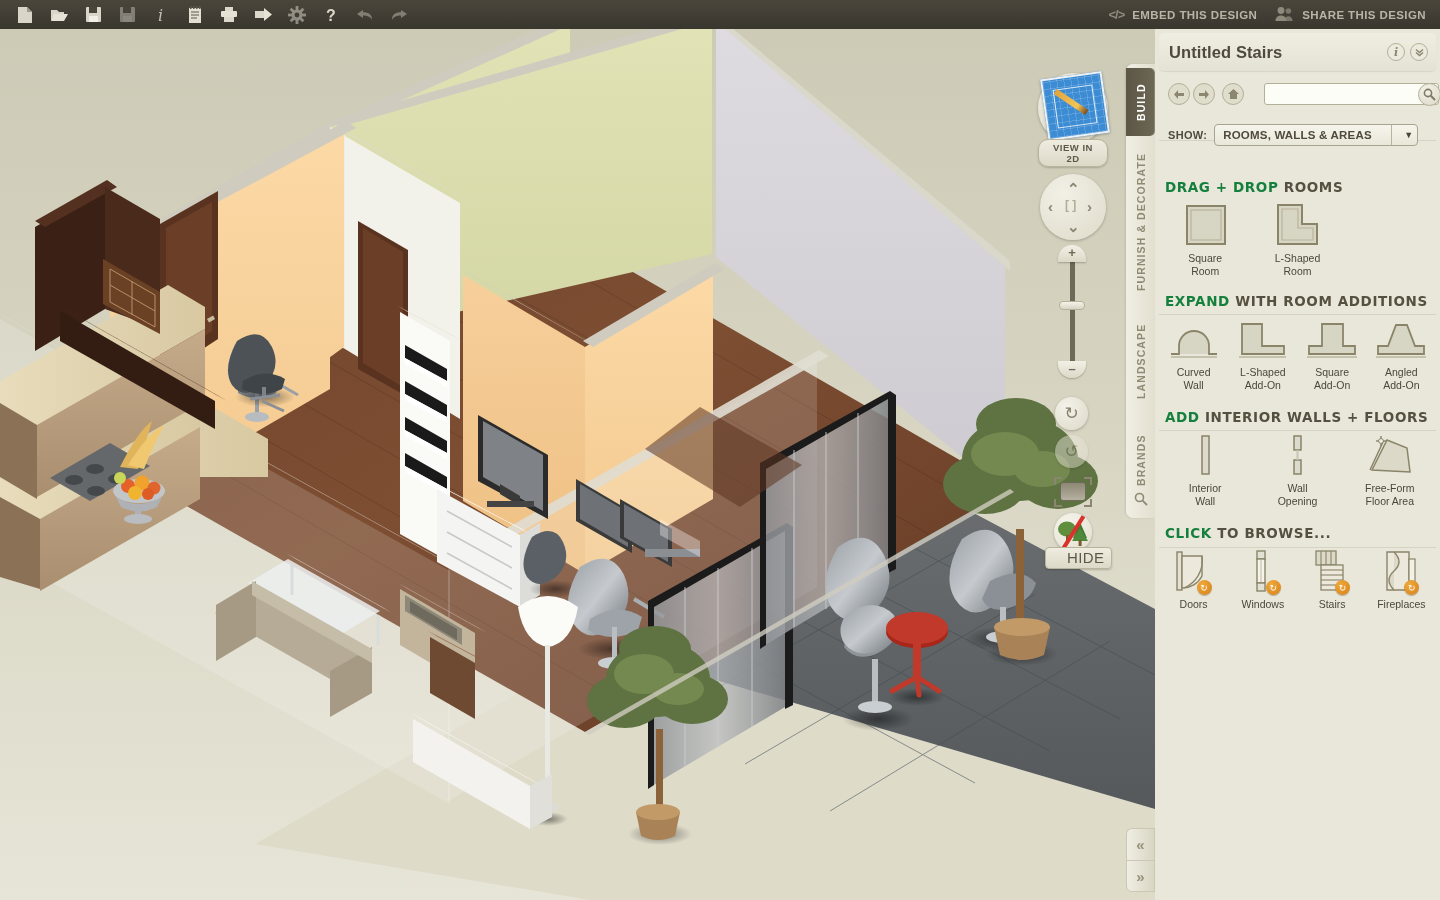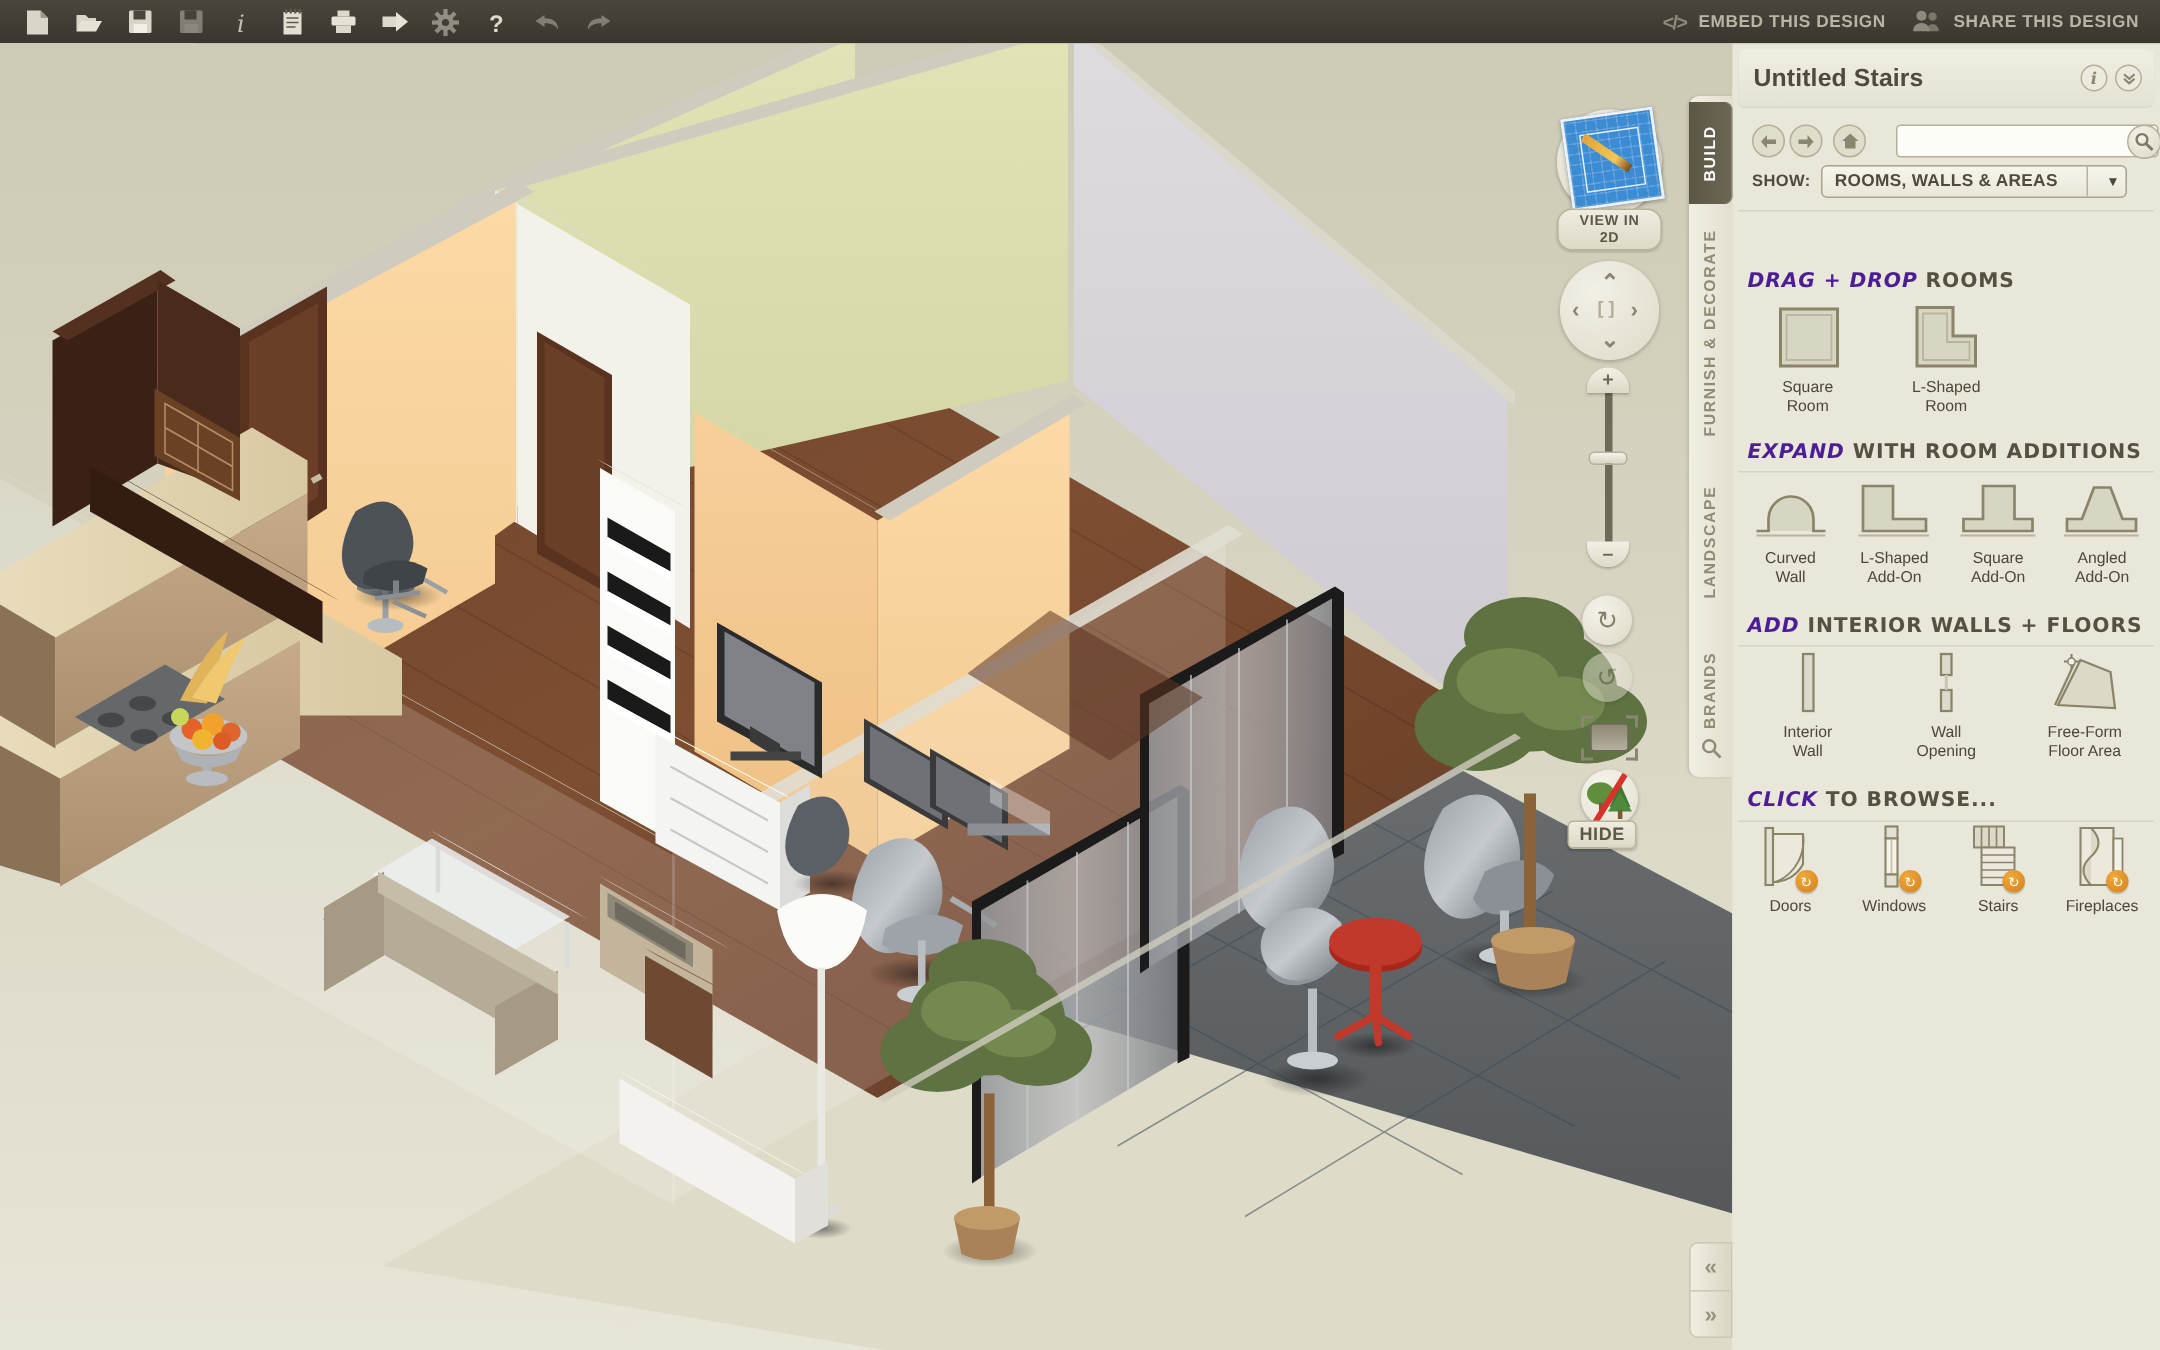--- a/index.html
+++ b/index.html
@@ -153,22 +153,22 @@
     box-shadow:0 1px 3px rgba(0,0,0,.25); position:relative; overflow:hidden;
   }
   #hidebtn .slash {
     position:absolute; left:17px; top:-2px; width:4px; height:44px;
     background:#d8322a; transform:rotate(32deg);
   }
   #hidebtn .lbl {
     position:absolute; left:-9px; top:34px;
     background:linear-gradient(to bottom,#efece0,#ddd9c8);
     border:1px solid #b9b49c; border-radius:4px;
-    font-size:12px; font-weight:bold; color:#5d5947; letter-spacing:.4px;
-    padding:1px 7px 2px 7px; box-shadow:0 1px 2px rgba(0,0,0,.2);
+    font-size:15px; font-weight:normal; color:#5d5947; letter-spacing:.4px;
+    padding:1px 7px 2px 21px; box-shadow:0 1px 2px rgba(0,0,0,.2);
   }
 
   
   #collapsers {
     position:absolute; left:1126px; top:828px; width:29px; z-index:45;
   }
   #collapsers div {
     width:29px; height:32px; display:flex; align-items:center; justify-content:center;
     background:linear-gradient(to right,#f0eee3,#d9d6c4);
     color:#97927c; font-size:15px; font-weight:bold; cursor:pointer;
@@ -247,21 +247,21 @@
     border:none; outline:none; background:transparent;
     font-size:11px; color:#4f4a3c; font-family:"Liberation Sans",sans-serif;
   }
   #search-go {
     position:absolute; right:-3px; top:-1px; width:23px; height:23px; border-radius:50%;
     background:radial-gradient(circle at 35% 30%,#f3f1e7,#ddd9c8);
     border:1px solid #b4af98; color:#7f7a66;
     display:flex; align-items:center; justify-content:center; cursor:pointer;
   }
   #show-row {
-    position:absolute; left:9px; top:35px; display:flex; align-items:center; gap:7px;
+    position:absolute; left:9px; top:49px; display:flex; align-items:center; gap:7px;
   }
   #show-label { font-size:11px; font-weight:bold; color:#4f4a3c; letter-spacing:.3px;}
   #show-select {
     width:204px; height:22px; border:1px solid #a9a48d; border-radius:4px;
     background:linear-gradient(to bottom,#f6f5ec,#e9e7d9);
     display:flex; align-items:center; cursor:pointer;
   }
   #show-select span {
     font-size:11.5px; font-weight:bold; color:#4f4a3c; padding-left:8px; letter-spacing:.2px;
   }
@@ -271,21 +271,21 @@
     color:#4a463a; font-size:9px;
   }
 
   
   .section { position:absolute; left:0; width:285px; }
   .sec-head {
     font-size:13.5px; font-weight:bold; letter-spacing:.6px;
     color:#55503f; padding-left:10px; margin-bottom:7px;
     font-family:"DejaVu Sans", sans-serif;
   }
-  .sec-head .hl { color:#4c1d95;font-style:italic; }
+  .sec-head .hl { color:#15803d; }
   .items { display:flex; padding:0 4px; }
   .item {
     flex:1; text-align:center; cursor:pointer;
     display:flex; flex-direction:column; align-items:center;
   }
   .item .art { height:46px; display:flex; align-items:flex-end; justify-content:center; position:relative;}
   .item .cap {
     font-size:10.5px; color:#4c4738; line-height:13px; margin-top:4px;
     font-family:"Liberation Sans",sans-serif;
   }

